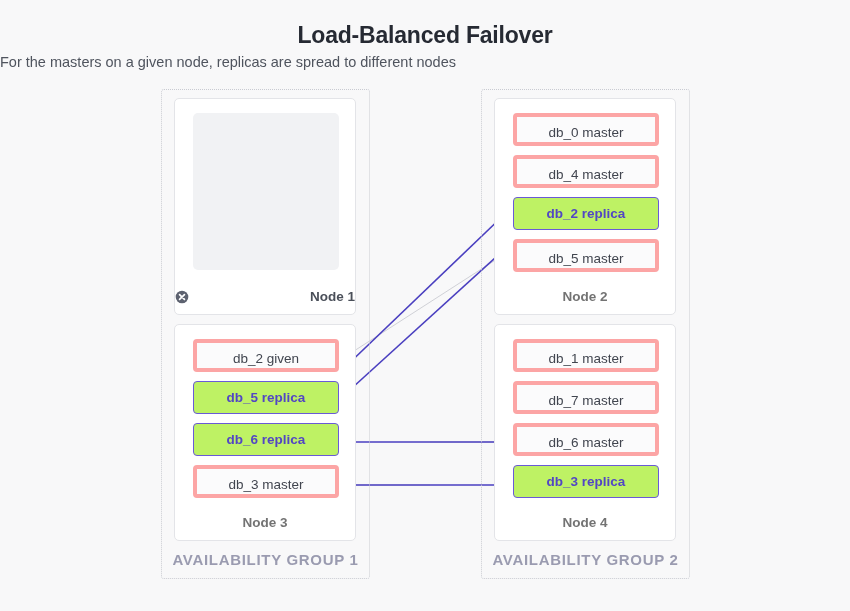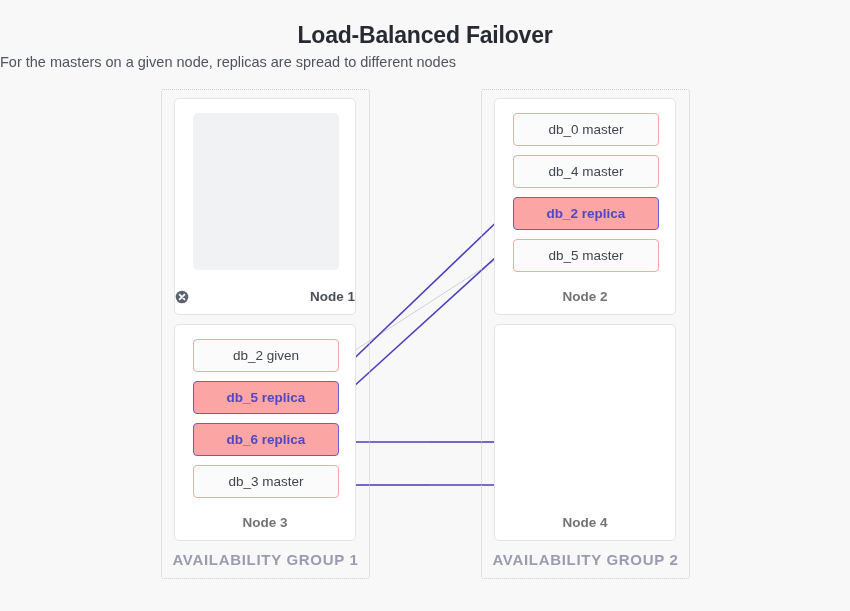--- a/index.html
+++ b/index.html
@@ -61,25 +61,25 @@
   }
   .db {
     height: 33px; line-height: 31px;
     text-align: center;
     font-size: 13.5px;
     border-radius: 4px;
     box-sizing: border-box;
   }
   .db.master {
     background: #fbfbfc;
-    border: 1px solid #fca5a5;
+    border: 4px solid #fca5a5;
     color: #41454f;
   }
   .db.replica {
-    background: #fca5a5;
+    background: #bef264;
     border: 1.5px solid #6a5ad6;
     color: #5246c4;
     font-weight: bold;
   }
 
   .node-label {
     position: absolute; bottom: 10px; left: 0; width: 100%;
     text-align: center;
     font-size: 13.5px; font-weight: bold; color: #737373;
   }
@@ -166,16 +166,22 @@
     <div class="db-list">
       <div class="db master">db_2 given</div>
       <div class="db replica">db_5 replica</div>
       <div class="db replica">db_6 replica</div>
       <div class="db master">db_3 master</div>
     </div>
     <div class="node-label">Node 3</div>
   </div>
 
   <div class="node" id="node-4">
+    <div class="db-list">
+      <div class="db master">db_1 master</div>
+      <div class="db master">db_7 master</div>
+      <div class="db master">db_6 master</div>
+      <div class="db replica">db_3 replica</div>
+    </div>
     <div class="node-label">Node 4</div>
   </div>
 
 </div>
 
 </body></html>

